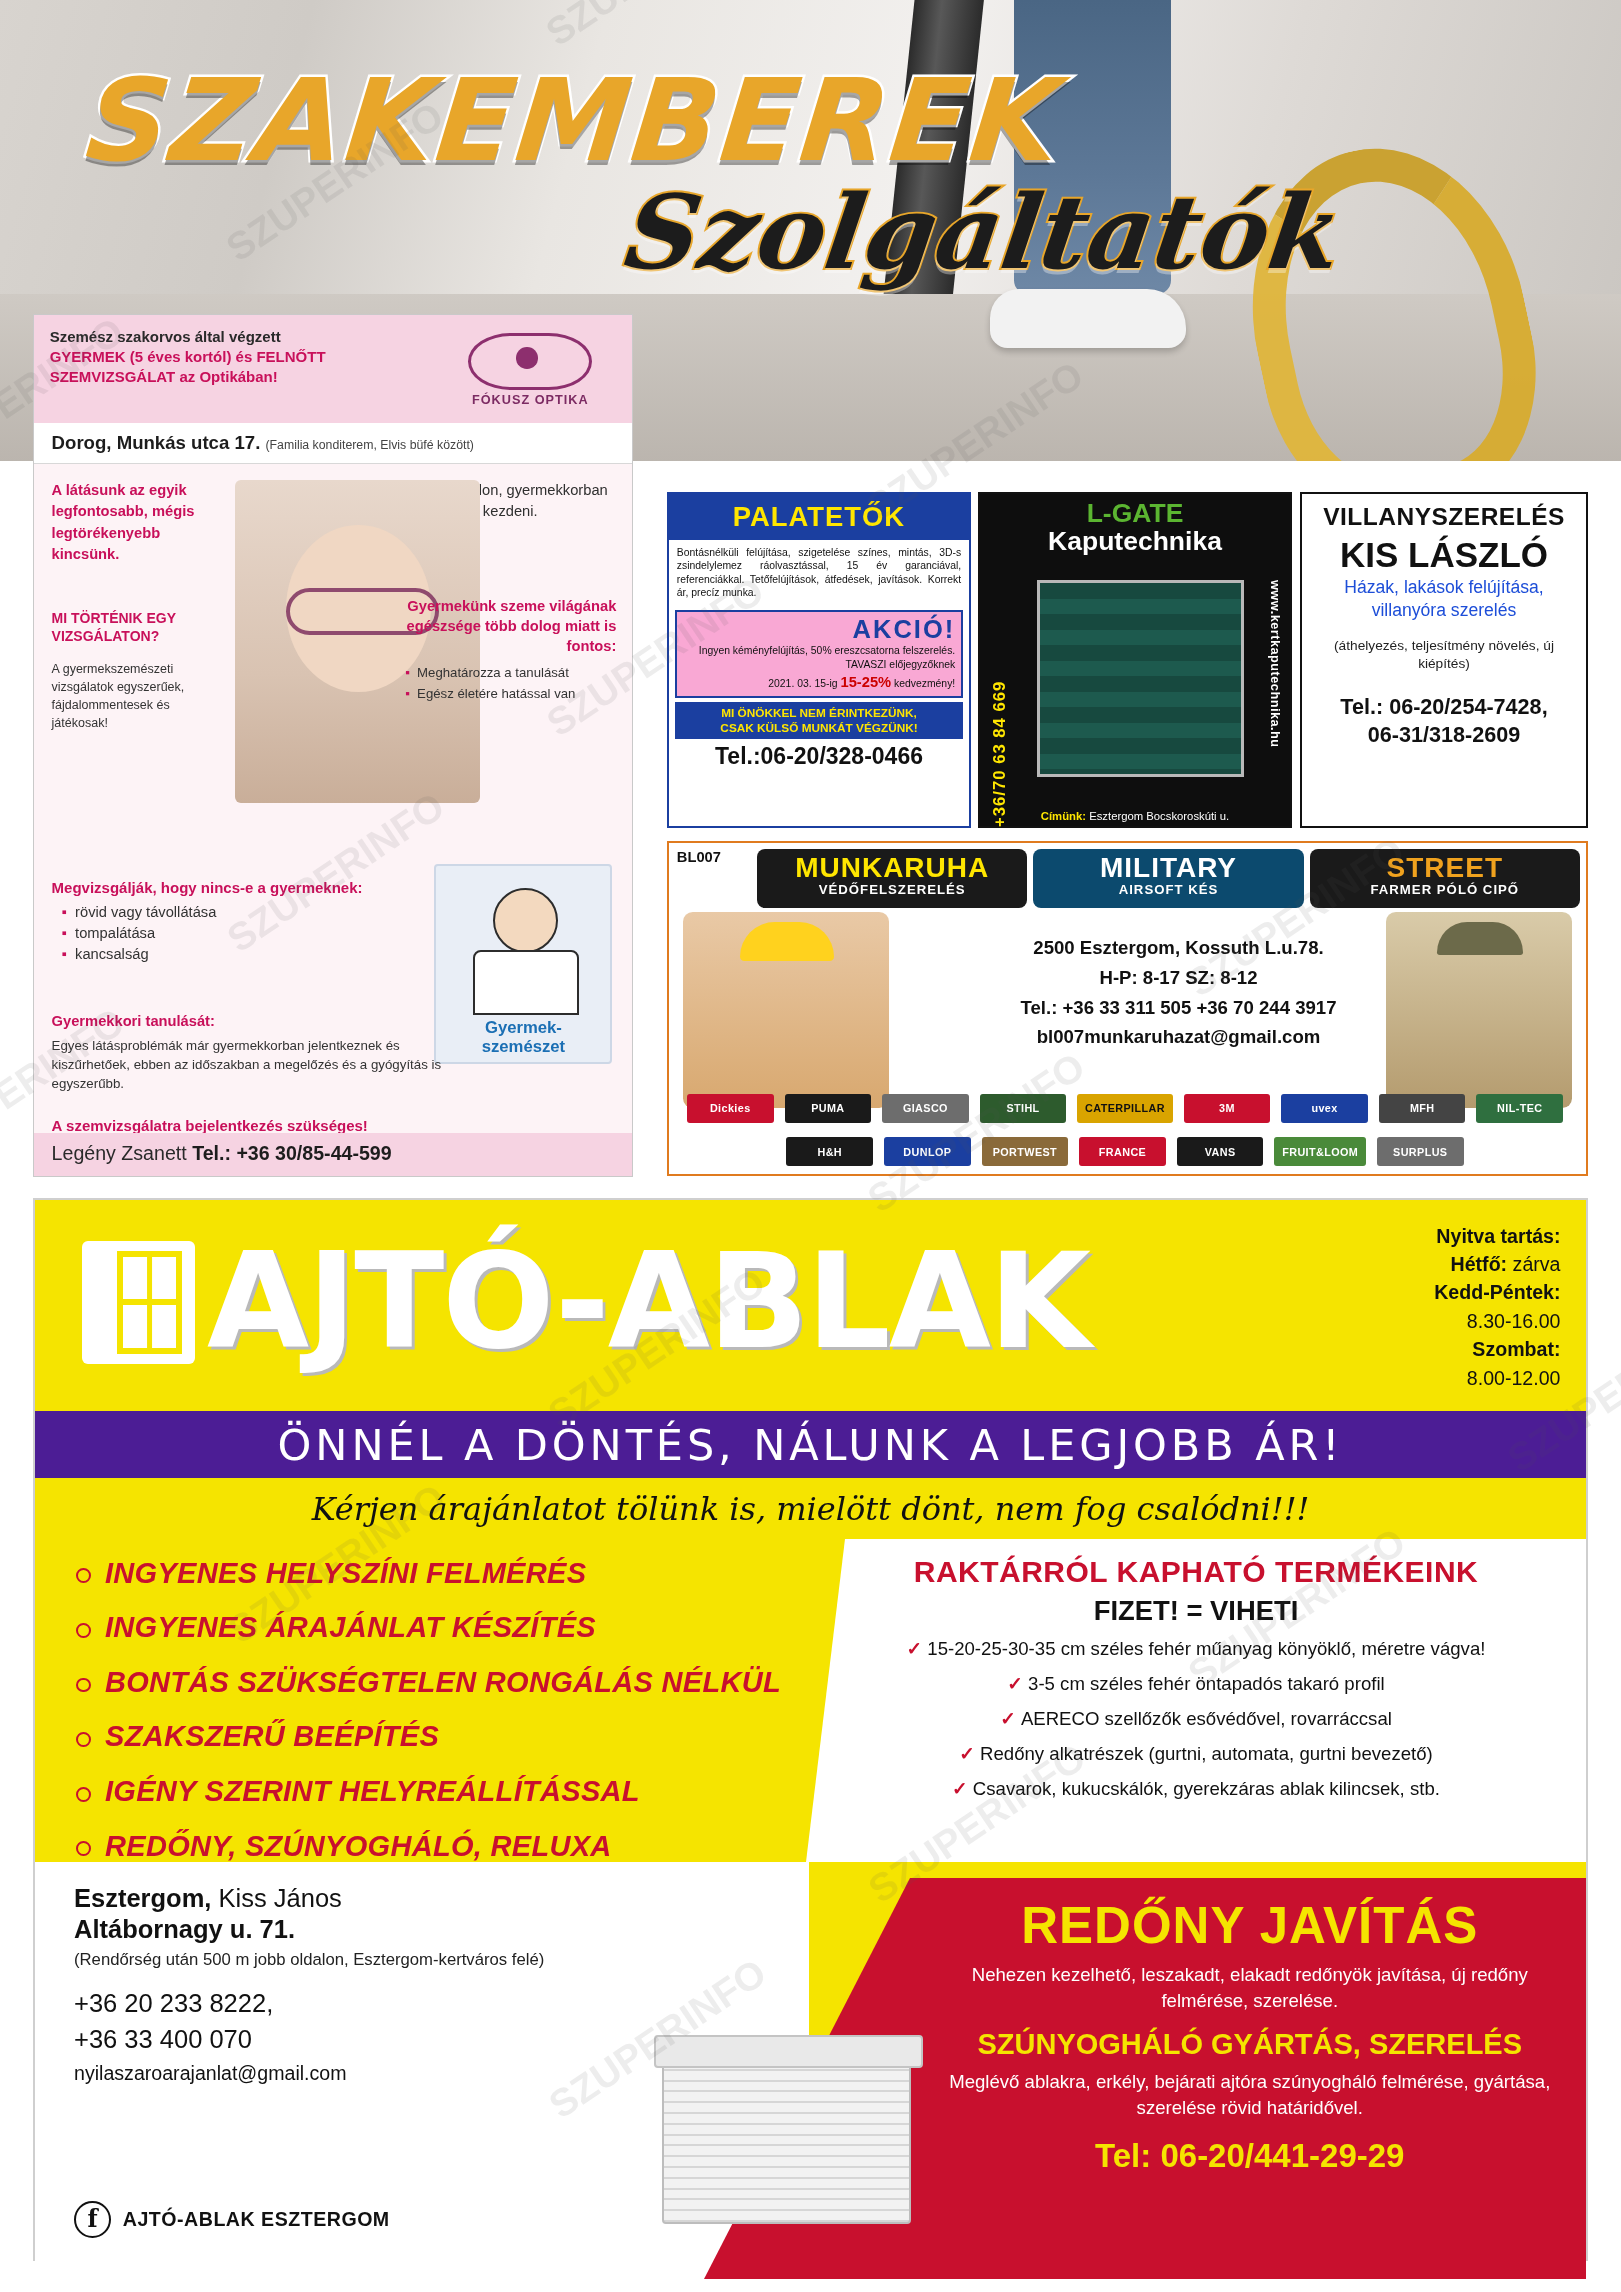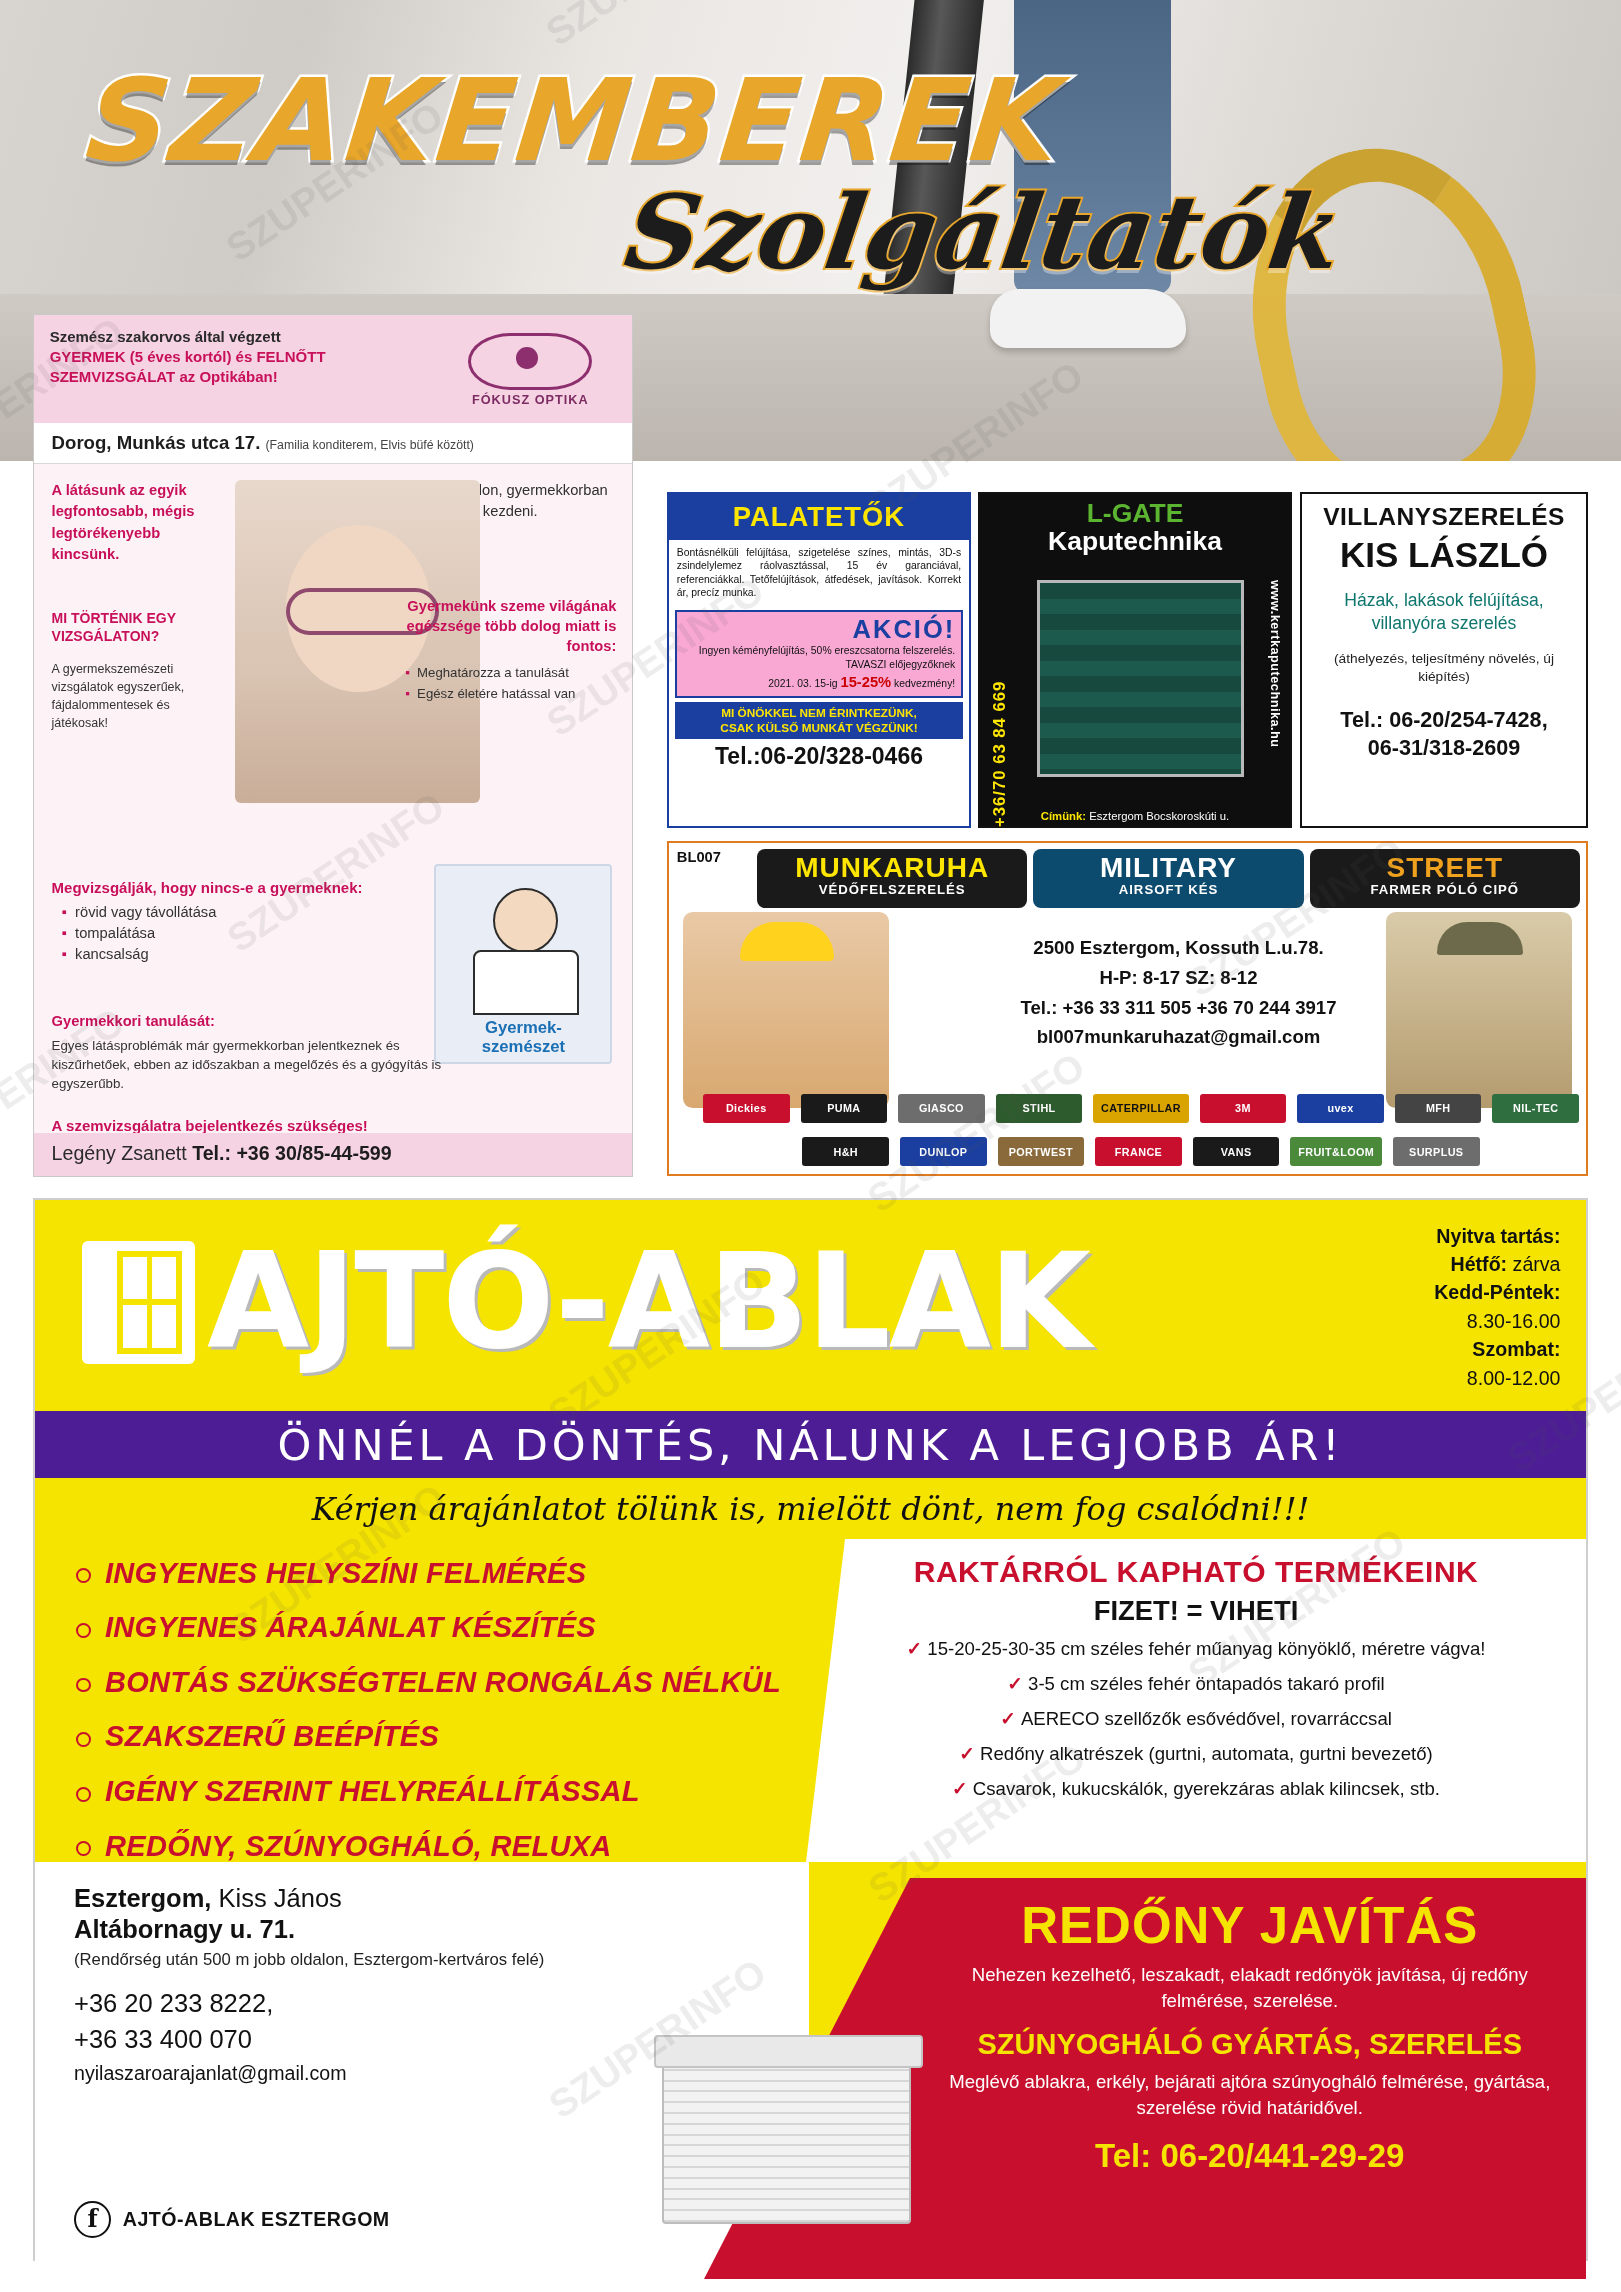--- a/index.html
+++ b/index.html
@@ -199,21 +199,21 @@
   }
   .lgate .addr b{color:#ffe600;}
 
   
   .villany{
     left:1300px;top:492px;width:288px;height:336px;background:#ffffff;border:2px solid #111;
     text-align:center;padding:9.8px 7.8px;box-sizing:border-box;
   }
   .villany .t1{font-size:24.5px;font-weight:800;color:#111;letter-spacing:0.5px;line-height:1.1;}
   .villany .t2{font-size:35px;font-weight:800;color:#111;margin-top:3.9px;}
-  .villany .t3{font-size:17.6px;color:#0f766e;margin-top:14px;line-height:1.35;}
+  .villany .t3{font-size:17.6px;color:#1d4ed8;margin-top:1px;line-height:1.35;}
   .villany .t4{font-size:13.7px;color:#222;margin-top:13.7px;line-height:1.35;}
   .villany .tel{font-size:21.6px;font-weight:800;color:#111;margin-top:19.6px;line-height:1.3;}
 
   
   .bl007{
     left:667px;top:841px;width:921px;height:335px;background:#ffffff;border:2px solid #e07b1f;
   }
   .bl007 .brand{position:absolute;left:7.8px;top:5.9px;font-size:14.7px;font-weight:800;color:#111;}
   .tagrow{position:absolute;left:88px;top:5.9px;width:823px;height:59px;display:flex;gap:5.9px;}
   .tag{flex:1;text-align:center;color:#fff;border-radius:8px;padding-top:3.9px;box-sizing:border-box;}
@@ -234,21 +234,21 @@
     border-radius:9.8px;
   }
   .worker:before{content:"";position:absolute;left:57px;top:9.8px;width:94px;height:39px;background:#ffd21e;border-radius:47px 47px 5.9px 5.9px;}
   .soldier{
     position:absolute;right:13.7px;top:69px;width:186px;height:196px;
     background:linear-gradient(180deg,#d9cba9,#b49b6e);
     border-radius:9.8px;
   }
   .soldier:before{content:"";position:absolute;left:51px;top:9.8px;width:86px;height:33px;background:#6c6a4a;border-radius:43px 43px 3.9px 3.9px;}
   .logos{
-    position:absolute;left:21px;bottom:5.9px;width:902px;height:76px;
+    position:absolute;left:5px;bottom:5.9px;width:902px;height:76px;
     display:flex;flex-wrap:wrap;align-items:center;justify-content:center;gap:11px;
   }
   .logo-chip{
     height:29px;min-width:71px;padding:0 7.8px;display:flex;align-items:center;justify-content:center;
     font-size:10.8px;font-weight:800;color:#fff;border-radius:2.9px;background:#333;letter-spacing:0.4px;
   }
 
   
   .ajto{
     left:33px;top:1198px;width:1555px;height:1063px;background:#f5e400;border:2px solid #cfcfcf;

